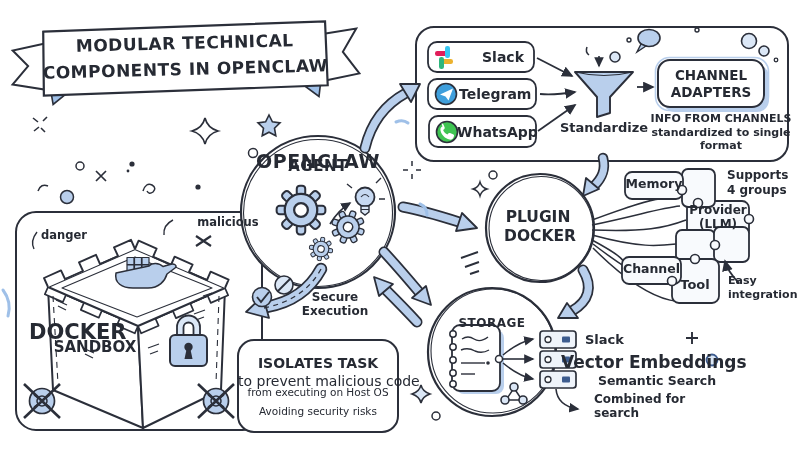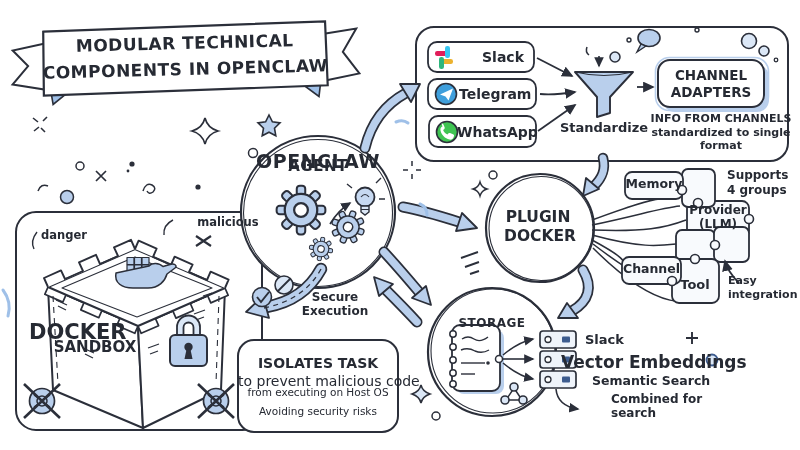--- a/index.html
+++ b/index.html
@@ -345,22 +345,22 @@
 <div class="t c nw" style="left:687px;top:204px;width:62px;font-size:12px;font-weight:600;">Provider</div>
 <div class="t c nw" style="left:687px;top:218px;width:62px;font-size:12px;font-weight:600;">(LLM)</div>
 <div class="t c nw" style="left:622px;top:262px;width:59px;font-size:12.5px;font-weight:600;">Channel</div>
 <div class="t c nw" style="left:670px;top:277px;width:50px;font-size:13px;font-weight:600;">Tool</div>
 <div class="t" style="left:727px;top:168px;width:66px;font-size:12px;font-weight:600;line-height:15px;">Supports 4 groups</div>
 <div class="t" style="left:728px;top:274px;width:74px;font-size:11px;font-weight:600;line-height:14px;">Easy integration</div>
 
 <div class="t c nw" style="left:440px;top:317px;width:104px;font-size:12px;font-weight:800;letter-spacing:.5px;">STORAGE</div>
 <div class="t nw" style="left:585px;top:332px;width:80px;font-size:13px;font-weight:600;">Slack</div>
 <div class="t nw" style="left:561px;top:353px;width:150px;font-size:17px;font-weight:700;">Vector Embeddings</div>
-<div class="t nw" style="left:592px;top:374px;width:130px;font-size:12.5px;font-weight:600;">Semantic Search</div>
-<div class="t" style="left:611px;top:392px;width:95px;font-size:12px;font-weight:600;line-height:14px;">Combined for search</div>
+<div class="t nw" style="left:592px;top:374px;width:130px;font-size:12.5px;font-weight:600;text-align:center;">Semantic Search</div>
+<div class="t" style="left:594px;top:392px;width:95px;font-size:12px;font-weight:600;line-height:14px;">Combined for search</div>
 
 <div class="t c nw" style="left:29px;top:320px;width:96px;font-size:21px;font-weight:700;">DOCKER</div>
 <div class="t c nw" style="left:47px;top:339px;width:96px;font-size:15px;font-weight:800;">SANDBOX</div>
 <div class="t c nw" style="left:38px;top:229px;width:52px;font-size:11.5px;font-weight:600;">danger</div>
 <div class="t c nw" style="left:177px;top:216px;width:62px;font-size:11.5px;font-weight:600;margin-left:20px;">malicious</div>
 <div class="t c" style="left:301px;top:290px;width:68px;font-size:12px;font-weight:600;line-height:14px;">Secure Execution</div>
 <div class="t c nw" style="left:246px;top:355px;width:144px;font-size:14px;font-weight:800;">ISOLATES TASK</div>
 <div class="t c nw" style="left:238px;top:373px;width:176px;font-size:14px;">to prevent malicious code</div>
 <div class="t c nw" style="left:236px;top:386px;width:164px;font-size:10.5px;">from executing on Host OS</div>
 <div class="t c nw" style="left:242px;top:405px;width:152px;font-size:10.5px;">Avoiding security risks</div>

